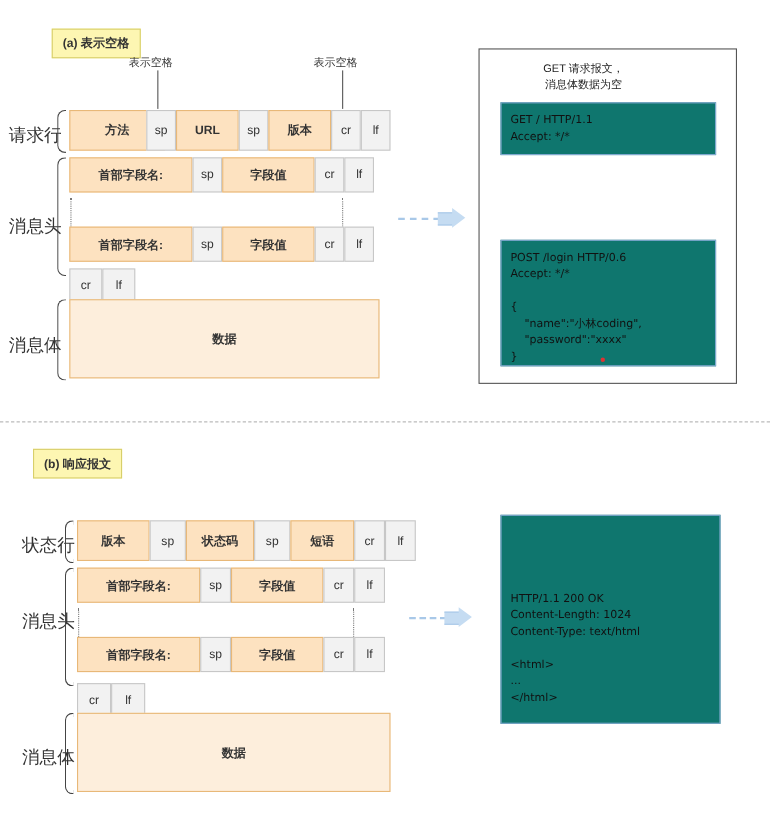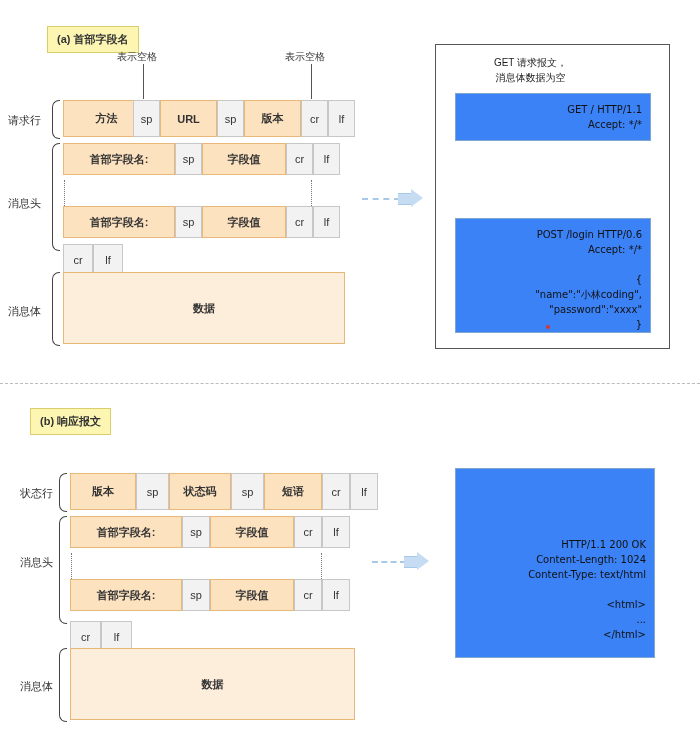--- a/index.html
+++ b/index.html
@@ -33,21 +33,21 @@
     border: 1px solid #d8cf6a;
     font-size: 11px;
     font-weight: bold;
     color: #333;
     padding: 5px 9px;
     white-space: nowrap;
   }
   
   .rowlabel {
     position: absolute;
-    font-size: 11px;
+    font-size: 16px;
     color: #333;
     white-space: nowrap;
   }
   
   .brace {
     position: absolute;
     border-left: 1.4px solid #444;
     border-top: 1.4px solid #444;
     border-bottom: 1.4px solid #444;
     border-radius: 7px 0 0 7px;
@@ -102,30 +102,29 @@
     position: absolute;
     font-size: 10px;
     color: #222;
     text-align: center;
     line-height: 1.45;
     white-space: pre;
   }
   .codebox {
     position: absolute;
     box-sizing: border-box;
-    background: #3b82f6;
+    background: #0f766e;
     border: 1px solid #7fa8cf;
     font-family: "DejaVu Sans", sans-serif;
     font-size: 10px;
     line-height: 1.5;
     color: #111;
     padding: 8px 8px;
     white-space: pre;
     overflow: hidden;
-    text-align: right;
   }
   .reddot {
     position: absolute;
     width: 4px;
     height: 4px;
     border-radius: 50%;
     background: #d33;
   }
   
   .arrow-shaft {
@@ -145,21 +144,21 @@
   .arrow-dash {
     position: absolute;
     border-top: 2px dashed #a8c8e8;
   }
 </style>
 </head>
 <body>
 
 <div class="panel" style="top:0;height:382px;">
 
-  <div class="chip" style="left:47px;top:26px;">(a) 首部字段名</div>
+  <div class="chip" style="left:47px;top:26px;">(a) 表示空格</div>
 
   <div class="ann" style="left:117px;top:50px;">表示空格</div>
   <div class="vline" style="left:143px;top:64px;height:35px;"></div>
   <div class="ann" style="left:285px;top:50px;">表示空格</div>
   <div class="vline" style="left:311px;top:64px;height:35px;"></div>
 
   <div class="rowlabel" style="left:8px;top:113px;">请求行</div>
   <div class="brace" style="left:52px;top:100px;height:37px;"></div>
 
   <div class="rowlabel" style="left:8px;top:196px;">消息头</div>

